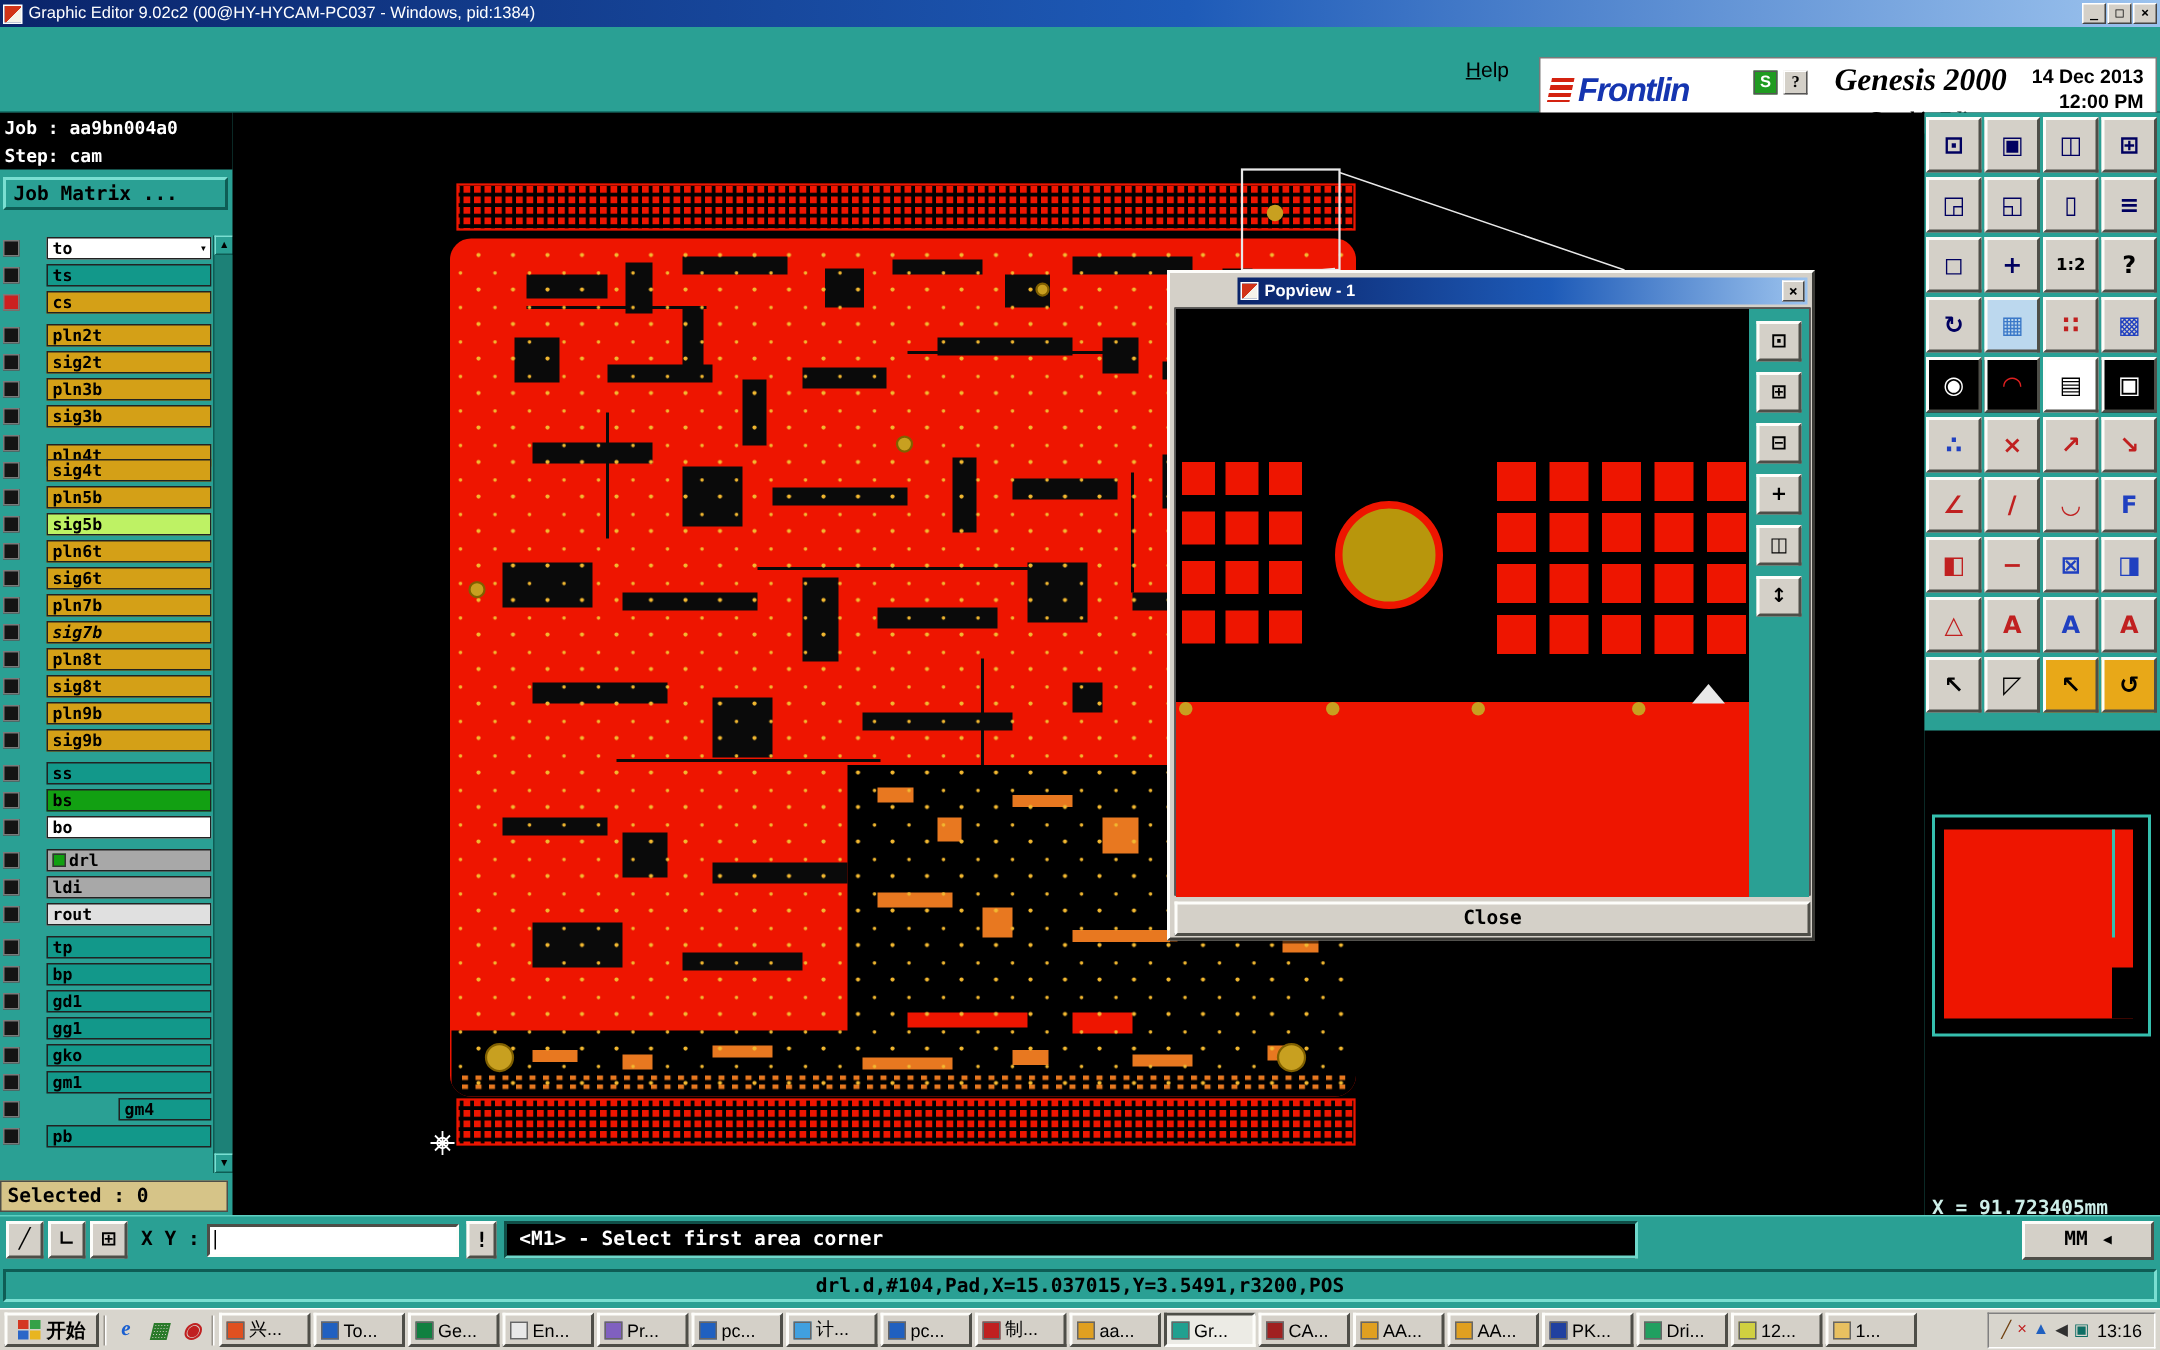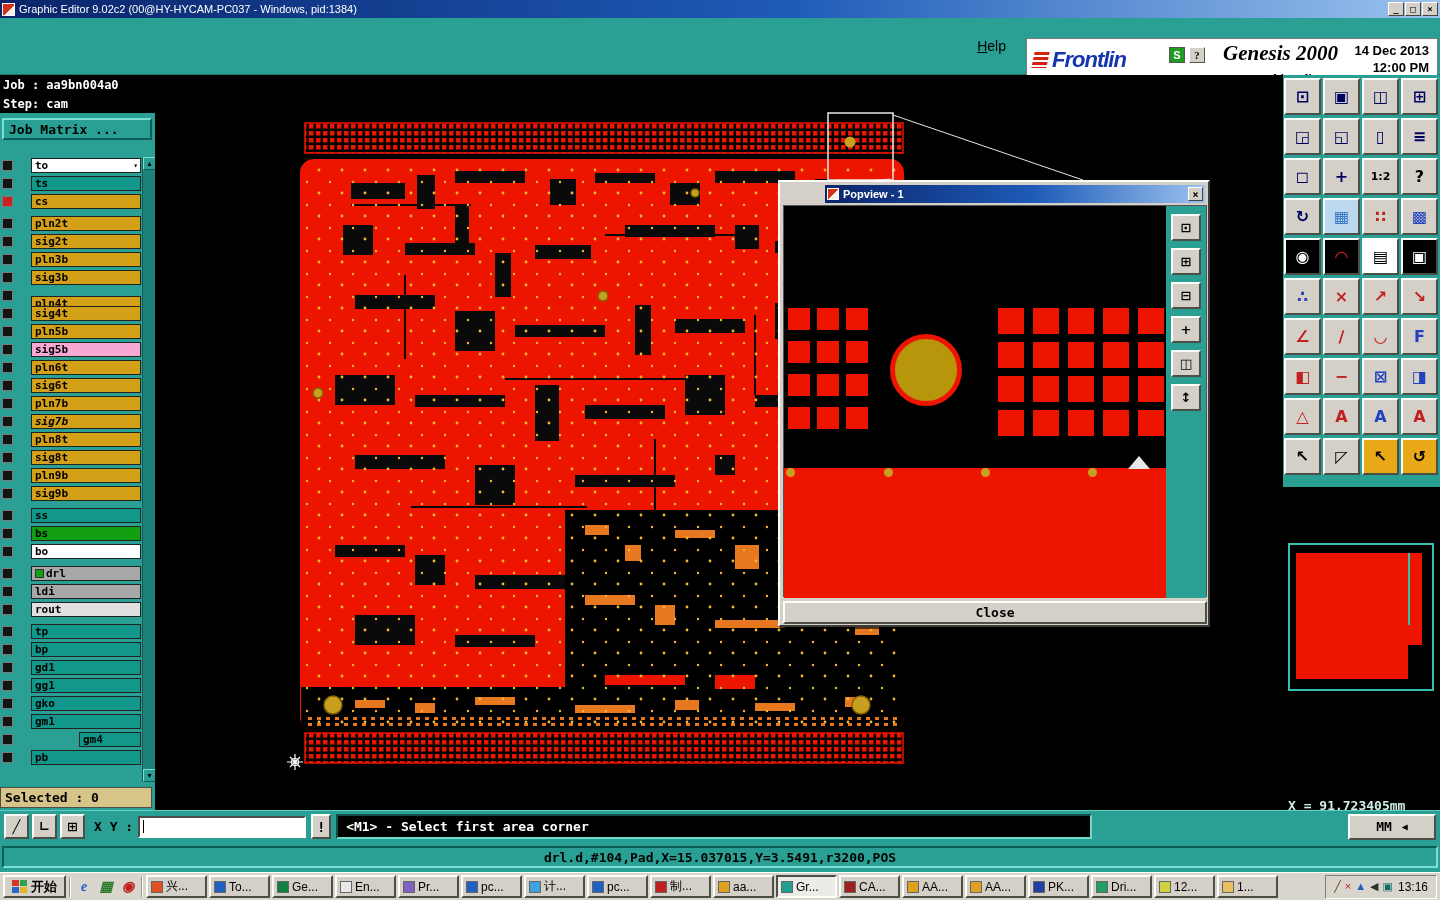--- a/index.html
+++ b/index.html
@@ -271,21 +271,21 @@
           </span>
         </div>
         <div class="layer-row">
           <span class="cb" style="background: rgb(20, 20, 20);"></span>
           <span class="plate" style="background: rgb(212, 160, 23);">
             <span class="ptext">pln5b</span>
           </span>
         </div>
         <div class="layer-row">
           <span class="cb" style="background: rgb(20, 20, 20);"></span>
-          <span class="plate" style="background: #f9a8d4;">
+          <span class="plate" style="background: #bef264;">
             <span class="ptext">sig5b</span>
           </span>
         </div>
         <div class="layer-row">
           <span class="cb" style="background: rgb(20, 20, 20);"></span>
           <span class="plate" style="background: rgb(212, 160, 23);">
             <span class="ptext">pln6t</span>
           </span>
         </div>
         <div class="layer-row">

